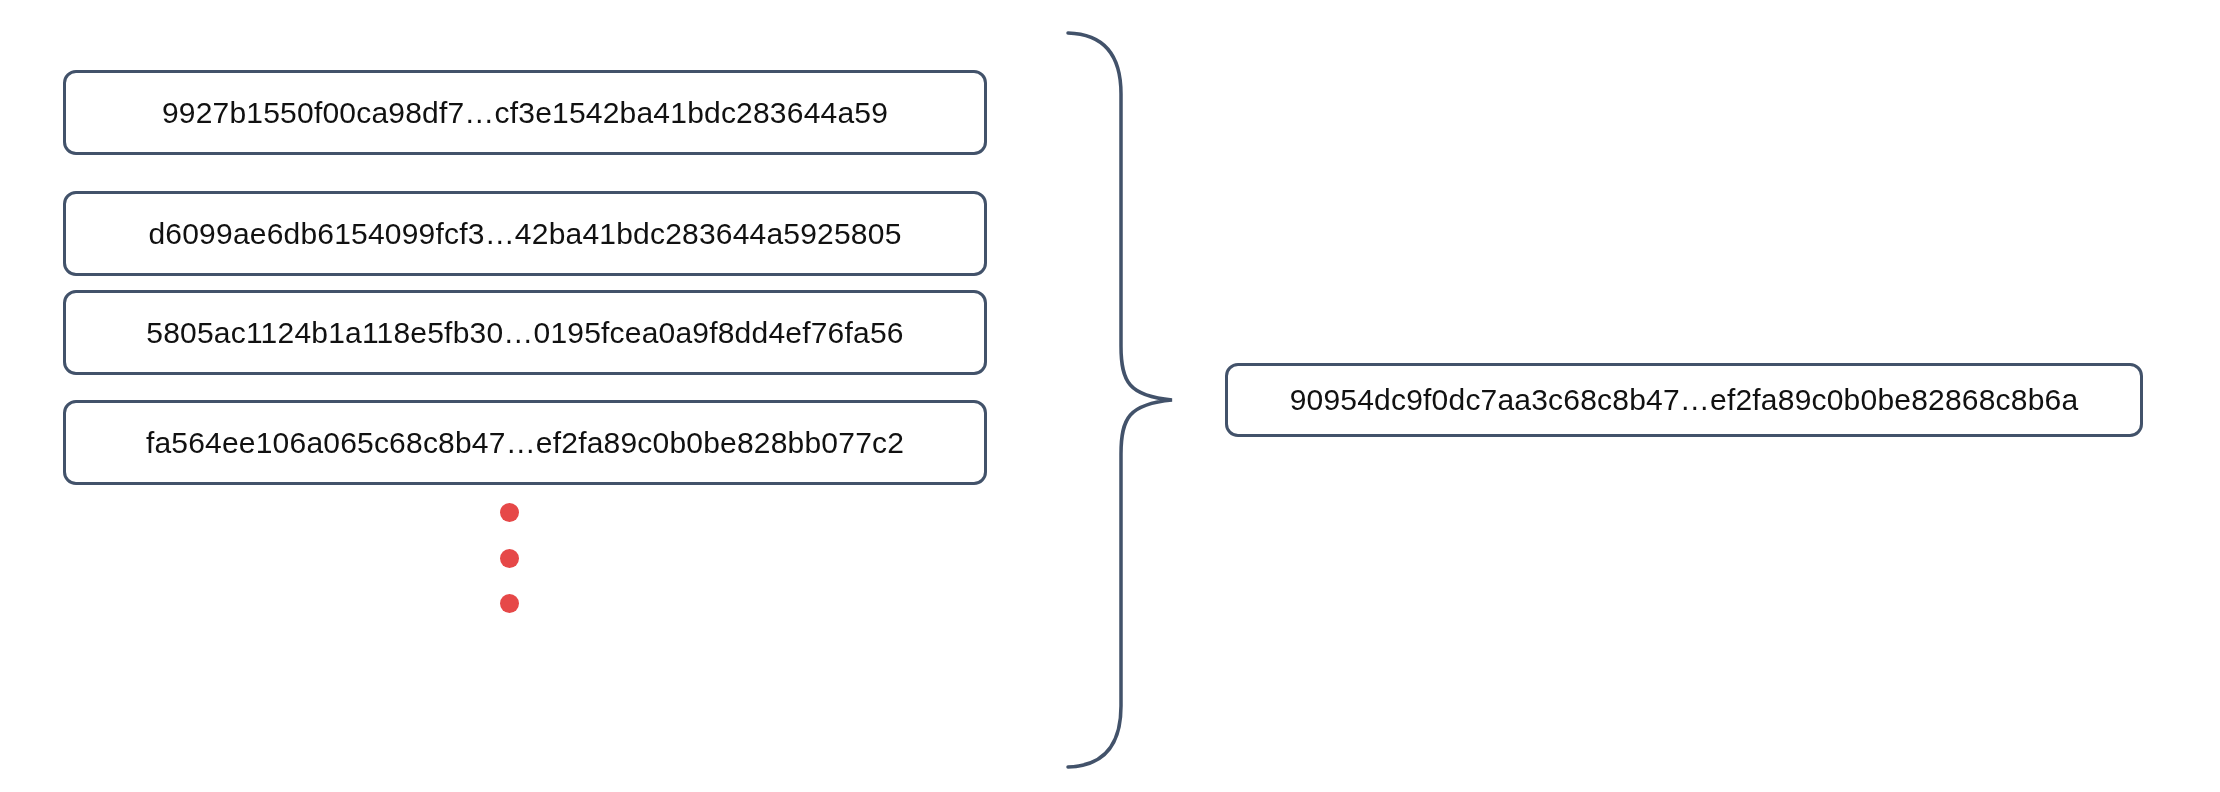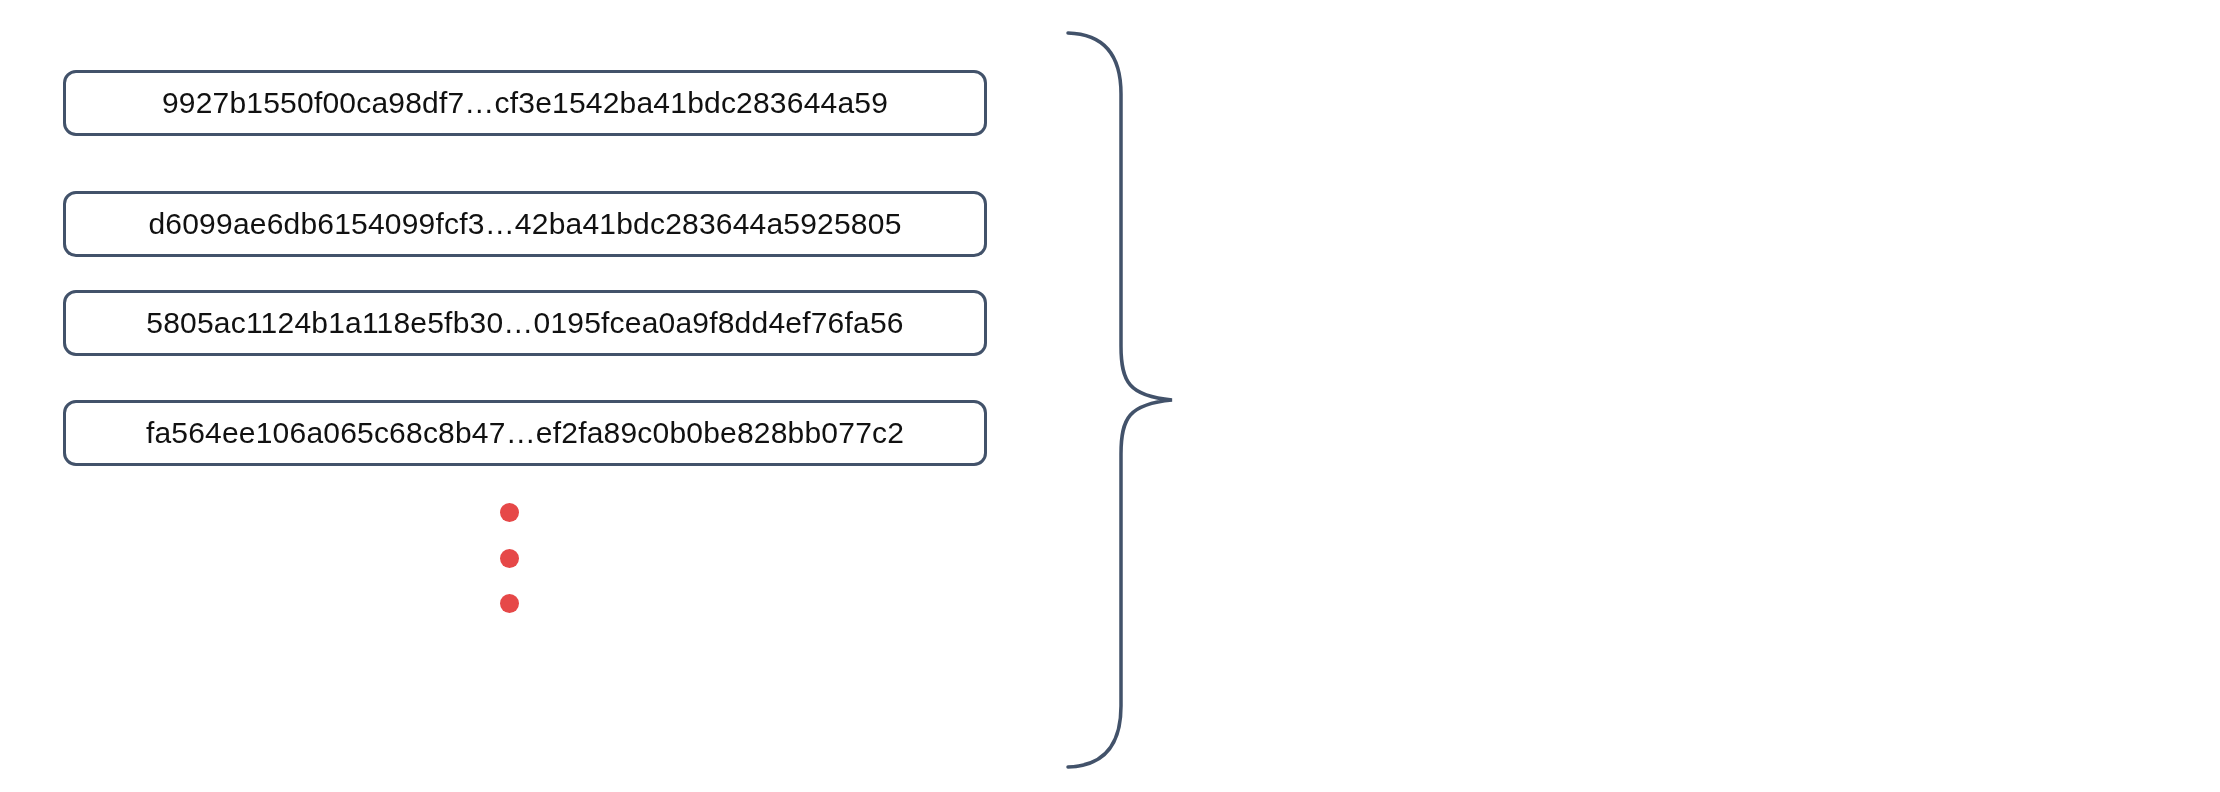--- a/index.html
+++ b/index.html
@@ -27,21 +27,21 @@
   }
   .hash-box .hash-text {
     font-size: 30px;
     color: #111111;
     letter-spacing: 0.2px;
     white-space: nowrap;
   }
   .leaf {
     left: 63px;
     width: 924px;
-    height: 66px;
+    height: 85px;
   }
   .b1 { top: 70px; }
   .b2 { top: 180px; margin-top: 11px; }
   .b3 { top: 290px; text-align: right; }
   .b4 { top: 400px; }
   .b5 { top: 644px; }
   .result-box {
     left: 1225px;
     top: 363px;
     width: 918px;
@@ -104,14 +104,17 @@
   <svg class="brace-svg" viewBox="0 0 2220 792" xmlns="http://www.w3.org/2000/svg">
     <path d="M 1068 33
              C 1103 34 1121 54 1121 94
              L 1121 346
              C 1121 382 1129 396 1172 400
              C 1129 404 1121 418 1121 454
              L 1121 706
              C 1121 746 1103 766 1068 767" fill="none" stroke="#42526a" stroke-width="3.5" stroke-linecap="round"></path>
   </svg>
 
+  <div class="hash-box result-box">
+    <span class="hash-text">90954dc9f0dc7aa3c68c8b47…ef2fa89c0b0be82868c8b6a</span>
+  </div>
 
 </div>
 
 </body></html>

